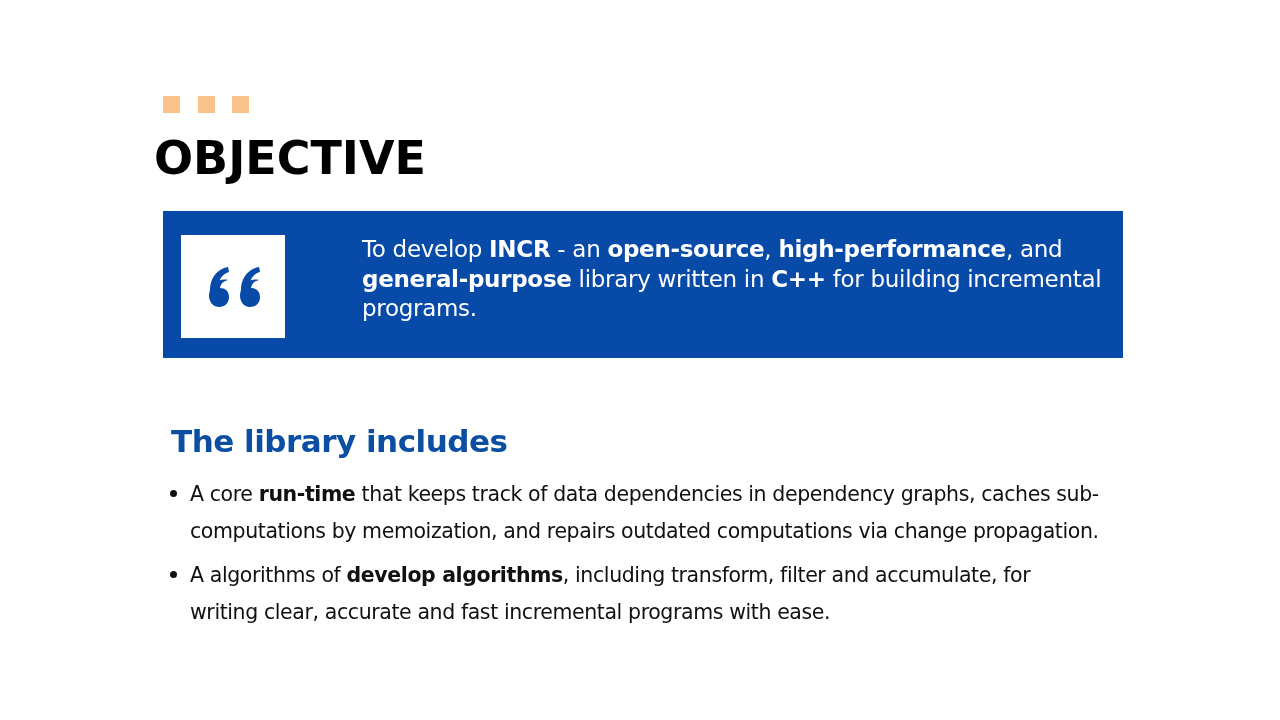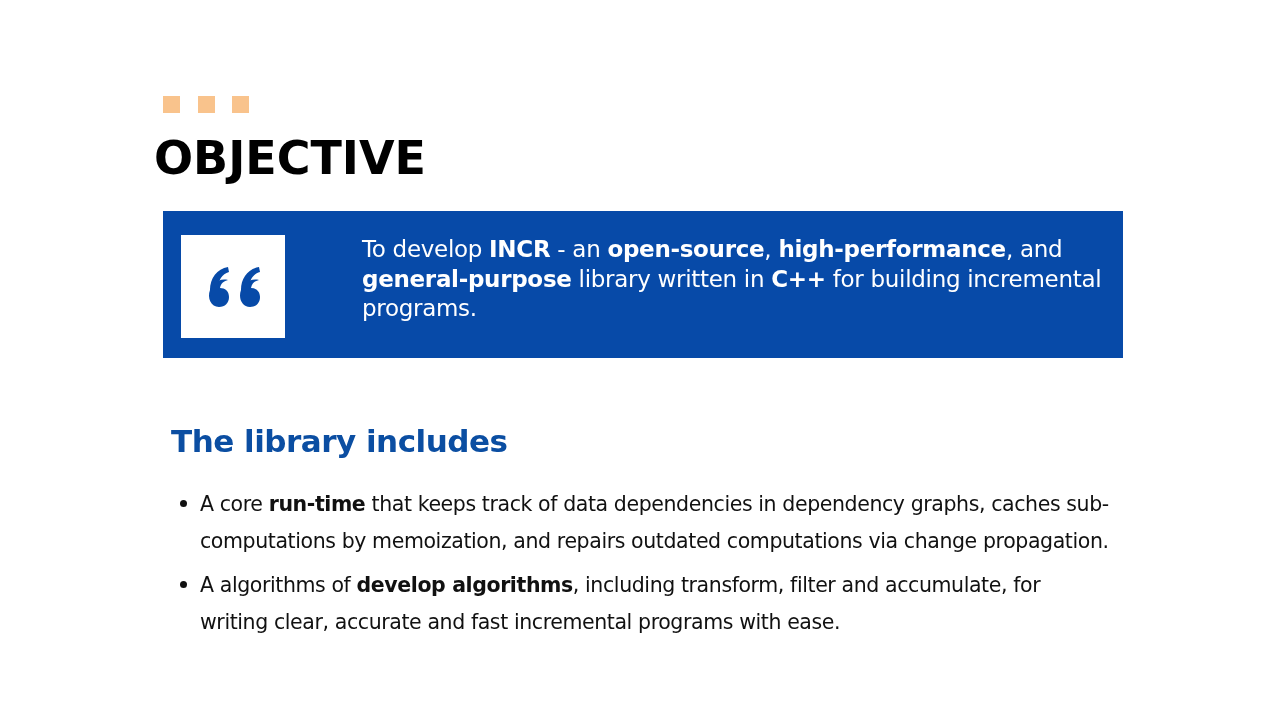--- a/index.html
+++ b/index.html
@@ -5,21 +5,21 @@
   html, body { margin:0; padding:0; }
   body { width:1280px; height:720px; background:#ffffff; position:relative; overflow:hidden; font-family:"Liberation Sans", sans-serif; }
   .dots { position:absolute; left:163px; top:96px; height:17px; }
   .dot { position:absolute; top:0; width:17px; height:17px; background:#f9c38c; }
   .title { position:absolute; left:154px; top:130px; font-family:"DejaVu Sans", sans-serif; font-weight:bold; font-size:46px; letter-spacing:0px; color:#000; line-height:56px; margin:0; }
   .quote-box { position:absolute; left:163px; top:211px; width:960px; height:147px; background:#074aa8; }
   .quote-icon-box { position:absolute; left:18px; top:24px; width:104px; height:103px; background:#ffffff; display:flex; align-items:center; justify-content:center; }
   .quote-text { position:absolute; left:151px; top:24px; width:780px; font-family:"DejaVu Sans", sans-serif; font-size:23px; line-height:29.5px; color:#ffffff; letter-spacing:-0.3px;margin-left:48px; }
   .quote-text b { font-weight:bold; }
   .subtitle { position:absolute; left:167px; top:414px; margin:4px; font-family:"DejaVu Sans", sans-serif; font-weight:bold; font-size:31px; color:#0b4ea2; line-height:46px; letter-spacing:-0.5px; }
-  ul.features { position:absolute; left:190px; top:476px; width:910px; margin:10px; padding:0; list-style:none; font-family:"DejaVu Sans", sans-serif; font-size:20.5px; line-height:36.5px; color:#111; letter-spacing:-0.4px; }
+  ul.features { position:absolute; left:190px; top:476px; width:910px; margin:0; padding:0; list-style:none; font-family:"DejaVu Sans", sans-serif; font-size:20.5px; line-height:36.5px; color:#111; letter-spacing:-0.4px; }
   ul.features li { position:relative; margin-bottom:8px; }
   ul.features li .bullet { position:absolute; left:-20px; top:14px; width:7px; height:7px; border-radius:50%; background:#111; }
   ul.features b { font-weight:bold; }
 </style>
 </head>
 <body>
 
 <div class="dots">
   <div class="dot" style="left:0"></div>
   <div class="dot" style="left:35px"></div>

